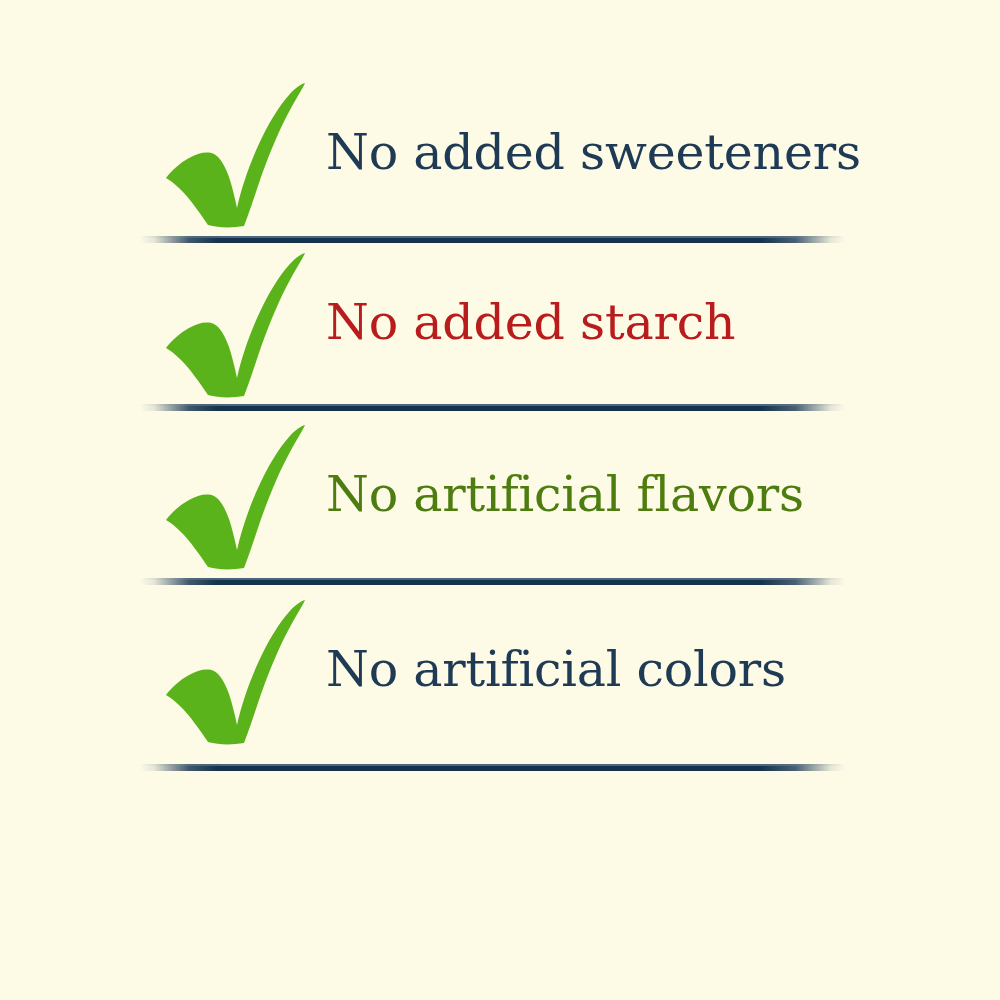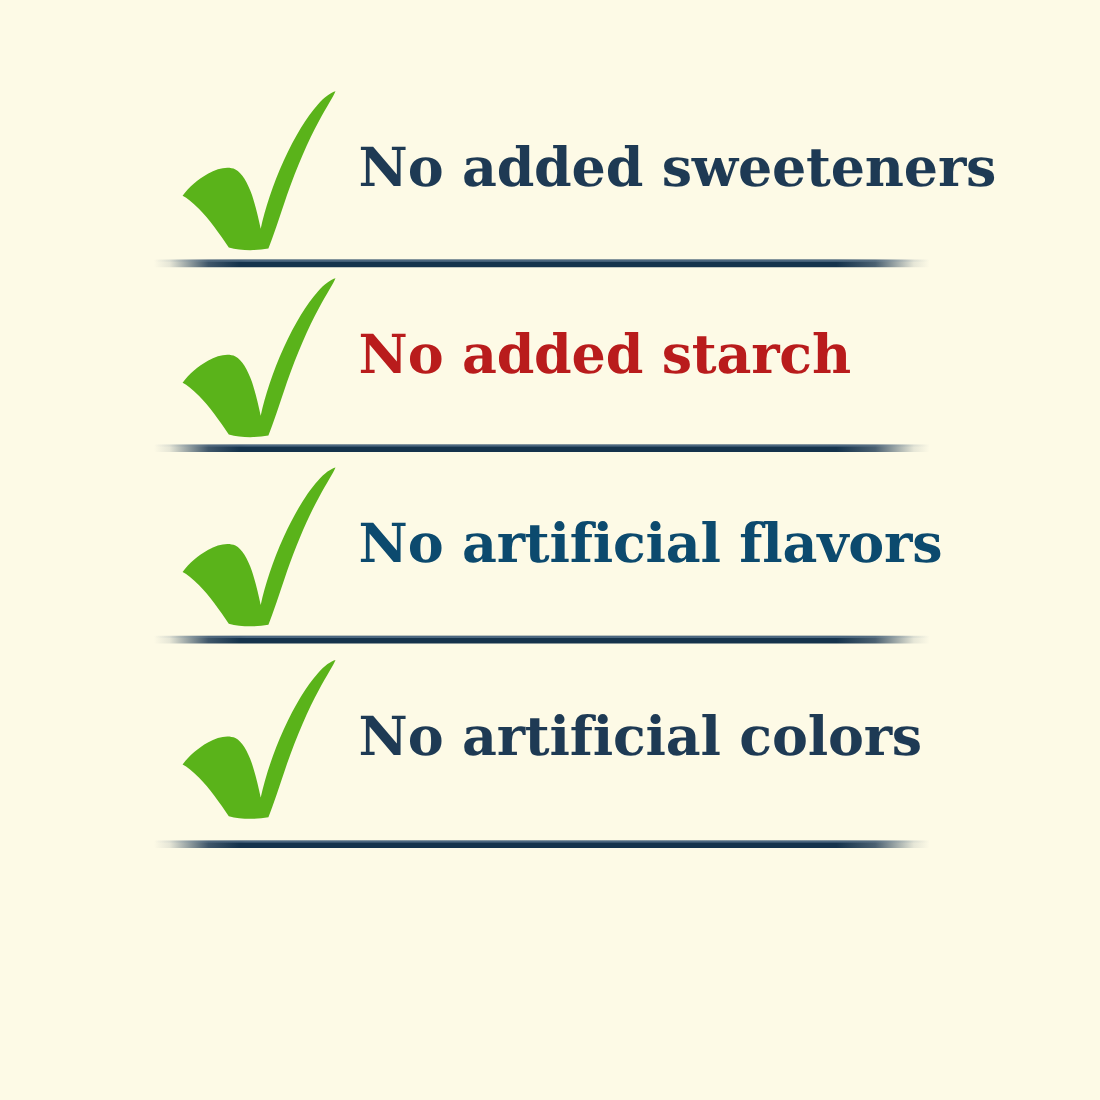--- a/index.html
+++ b/index.html
@@ -46,21 +46,21 @@
     height: 150px;
     overflow: visible;
   }
 
   .claim-label {
     position: absolute;
     left: 326px;
     top: 50%;
     transform: translateY(-50%);
     font-family: "DejaVu Serif", "Liberation Serif", serif;
-    font-weight: 700;
+    font-weight: 400;
     font-size: 49px;
     line-height: 1.05;
     letter-spacing: -0.2px;
     color: #1E3A54;
     white-space: nowrap;
   }
 
   .divider {
     position: absolute;
     left: 140px;
@@ -130,21 +130,21 @@
   <div class="claim-row" style="top:410px;">
     <span class="check-wrap">
       <svg viewBox="0 0 146 150" xmlns="http://www.w3.org/2000/svg" aria-hidden="true">
         <path d="M4 100 C10 92 18 85 27 80 C36 75 45 73 52 76 C58 79 63 88 67 99
                  C70 108 73 120 75 130 C79 112 86 90 96 68 C106 46 117 28 127 17
                  C133 10 139 6 143 5 C141 10 135 19 128 32 C118 50 108 74 99 99
                  C92 120 86 138 82 148 C70 150 57 150 46 147 C38 135 28 121 19 112
                  C13 106 8 102 4 100 Z" fill="#5AB31A"></path>
       </svg>
     </span>
-    <span class="claim-label" style="color: #0c4a6e;">No artificial flavors</span>
+    <span class="claim-label" style="color: #4d7c0f;">No artificial flavors</span>
   </div>
   <div class="divider" style="top:578px;">
       <span class="sheen"></span>
     </div>
 
   <div class="claim-row" style="top:585px;padding-left:16px;">
     <span class="check-wrap">
       <svg viewBox="0 0 146 150" xmlns="http://www.w3.org/2000/svg" aria-hidden="true">
         <path d="M4 100 C10 92 18 85 27 80 C36 75 45 73 52 76 C58 79 63 88 67 99
                  C70 108 73 120 75 130 C79 112 86 90 96 68 C106 46 117 28 127 17

